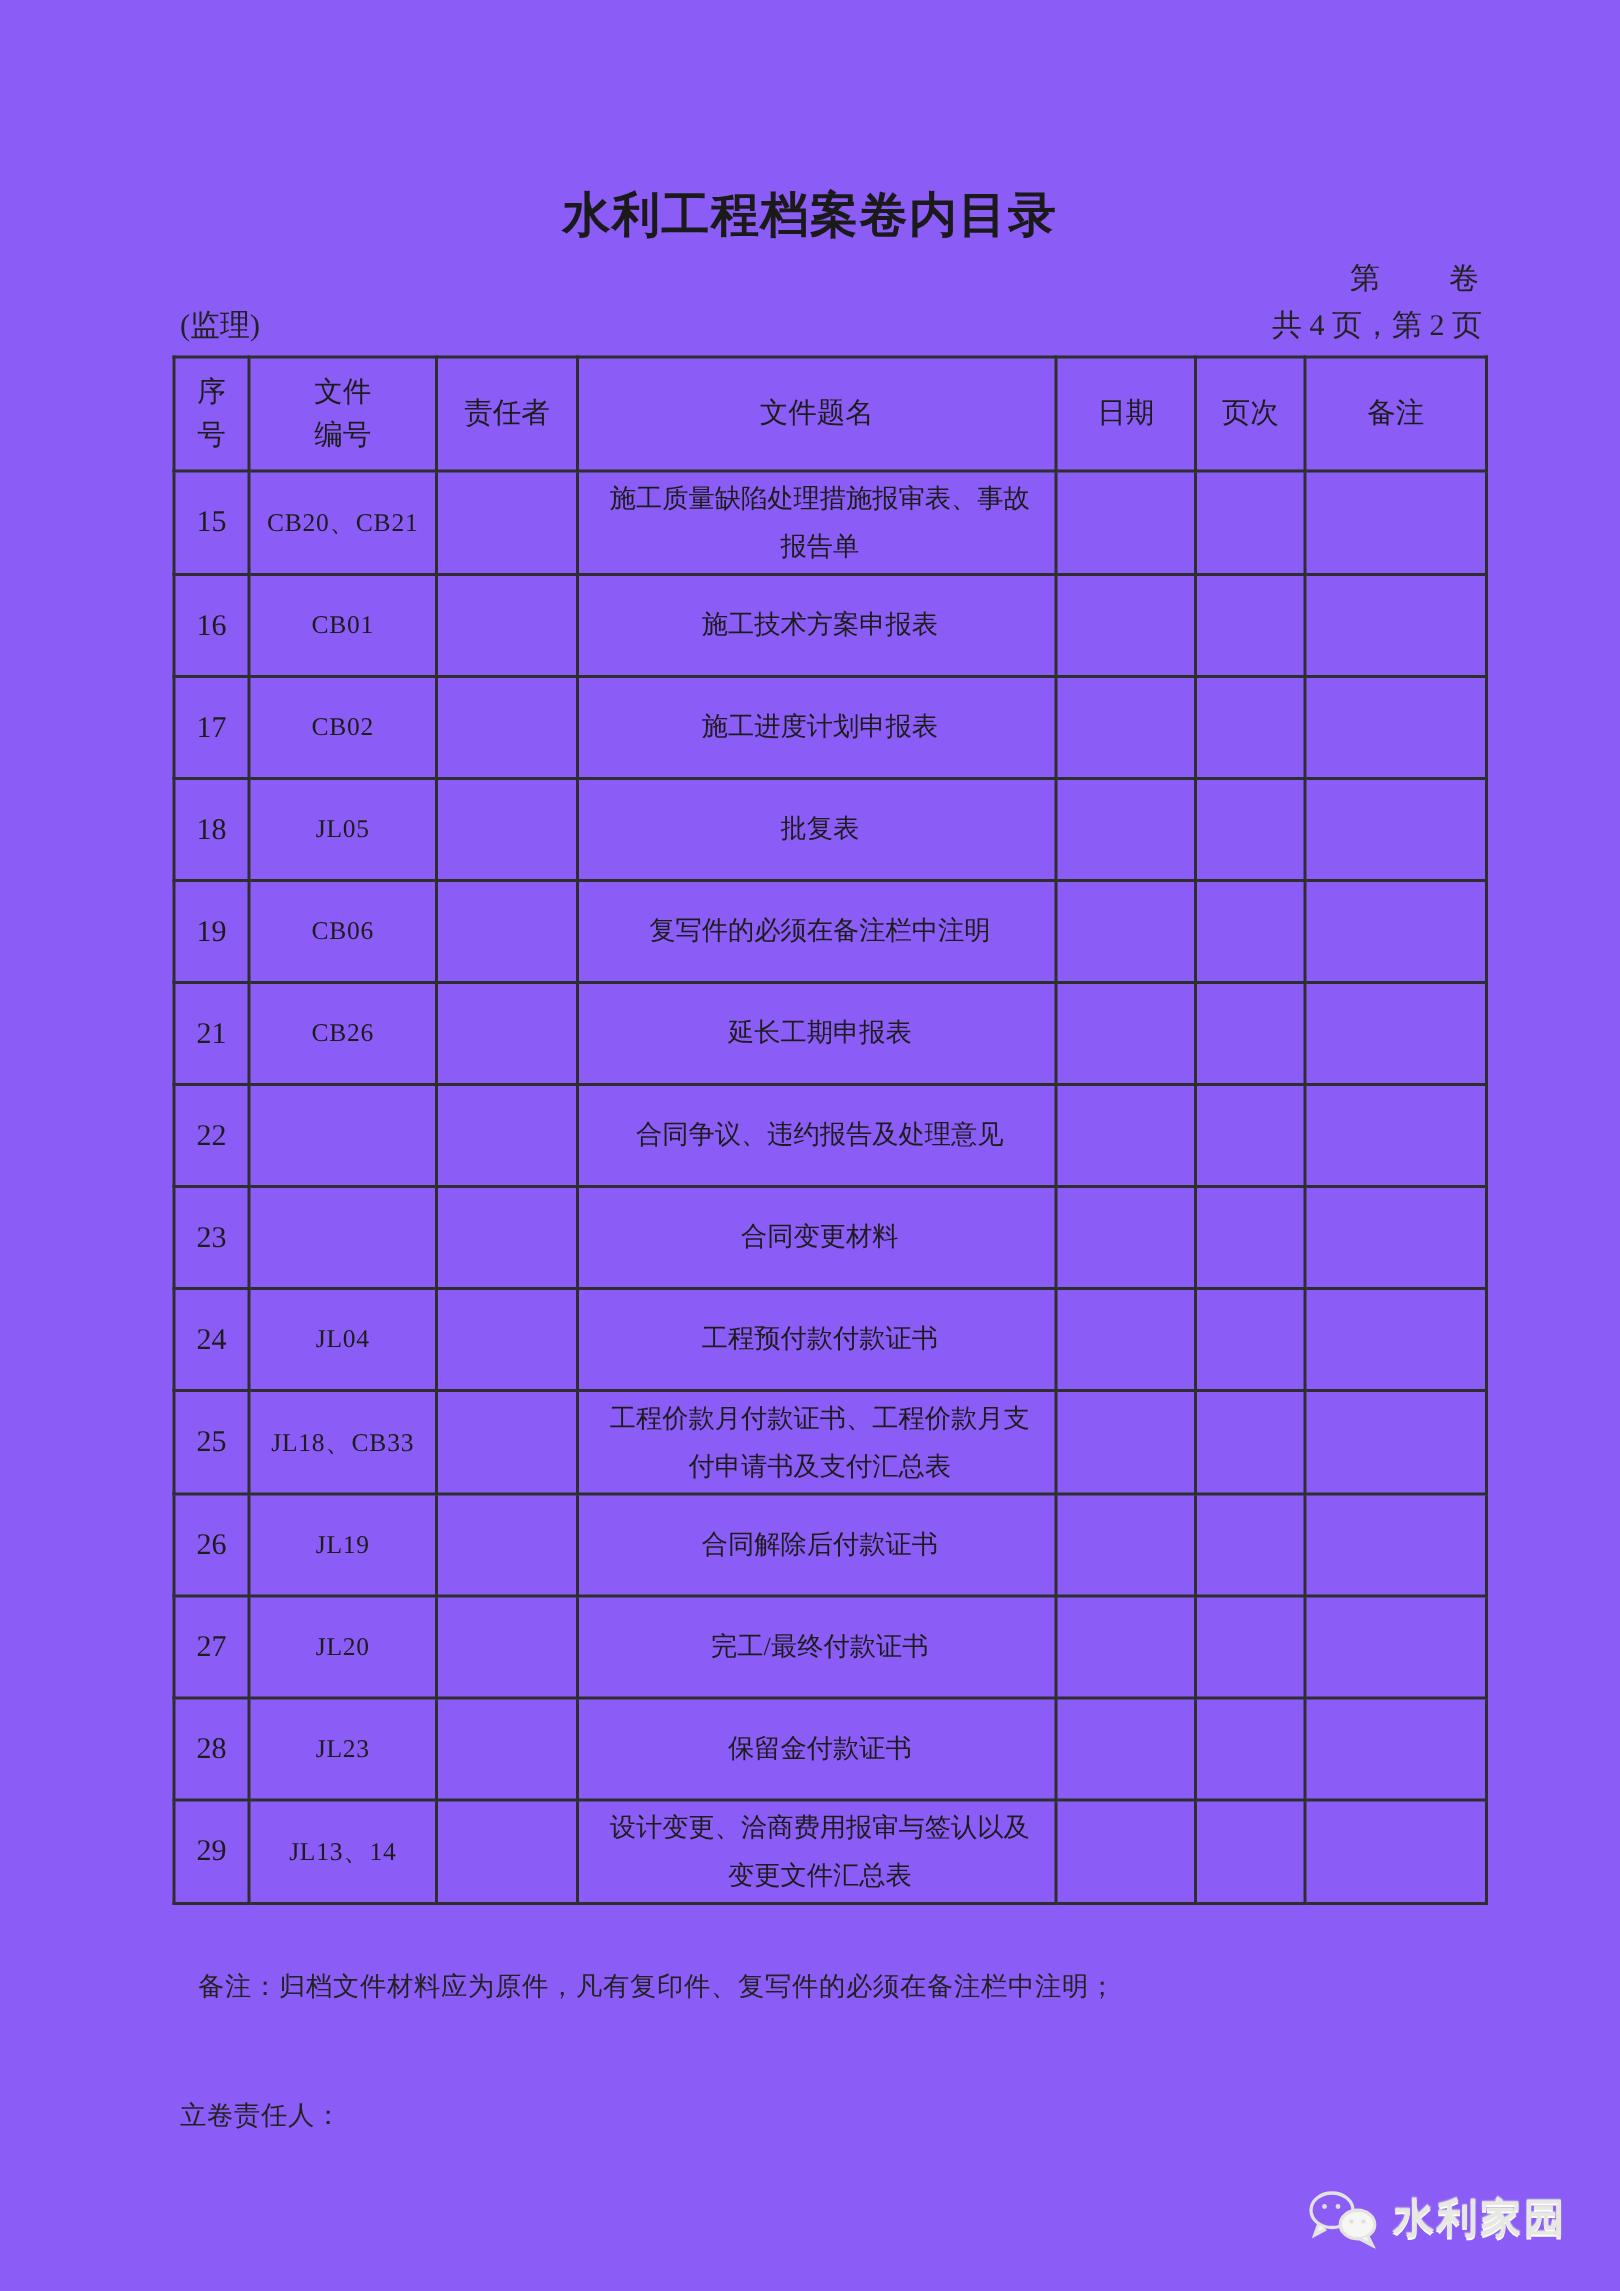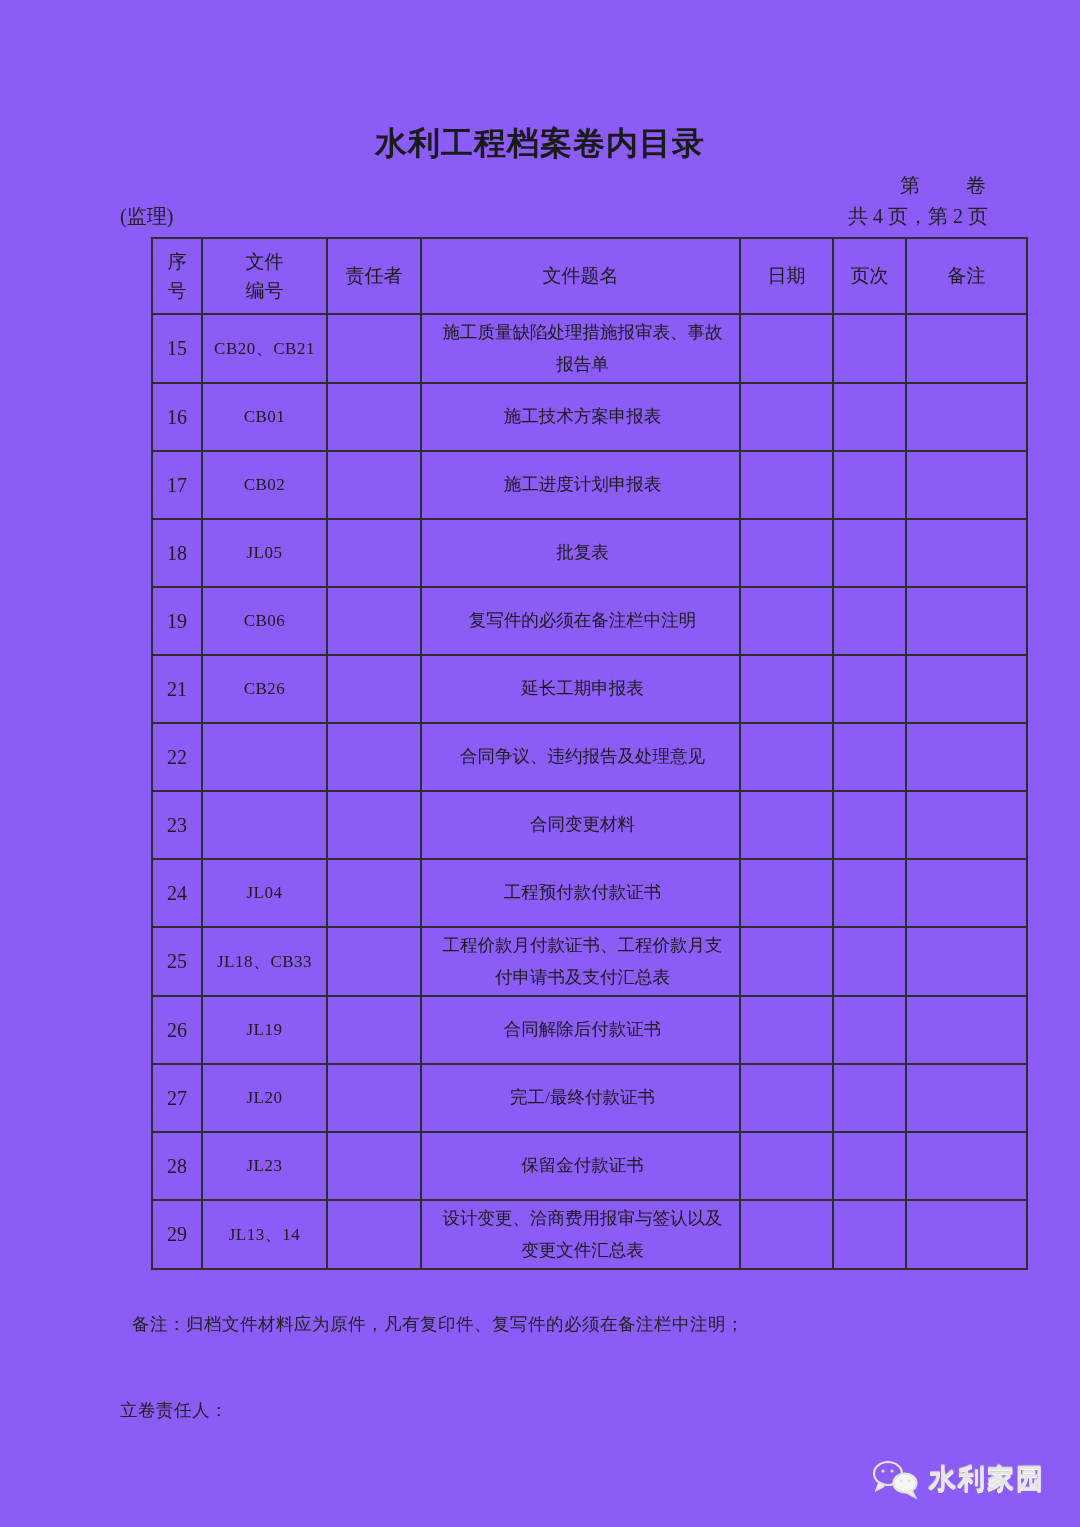--- a/index.html
+++ b/index.html
@@ -58,21 +58,21 @@
     color: #1c1c1c;
   }
   .catalog-table th,
   .catalog-table td {
     border: 2px solid #2e2e2e;
     vertical-align: middle;
     text-align: center;
     padding: 2px 4px;
     overflow: hidden;
   }
-  .catalog-table { border: 2.5px solid #2e2e2e; margin-left: 36px; }
+  .catalog-table { border: 2.5px solid #2e2e2e; }
   .catalog-table thead th {
     height: 70px;
     font-weight: 400;
     font-size: 19px;
     line-height: 1.5;
   }
   .catalog-table tbody td { height: 62px; }
   .wrap-narrow {
     display: inline-block;
     width: 1.15em;

